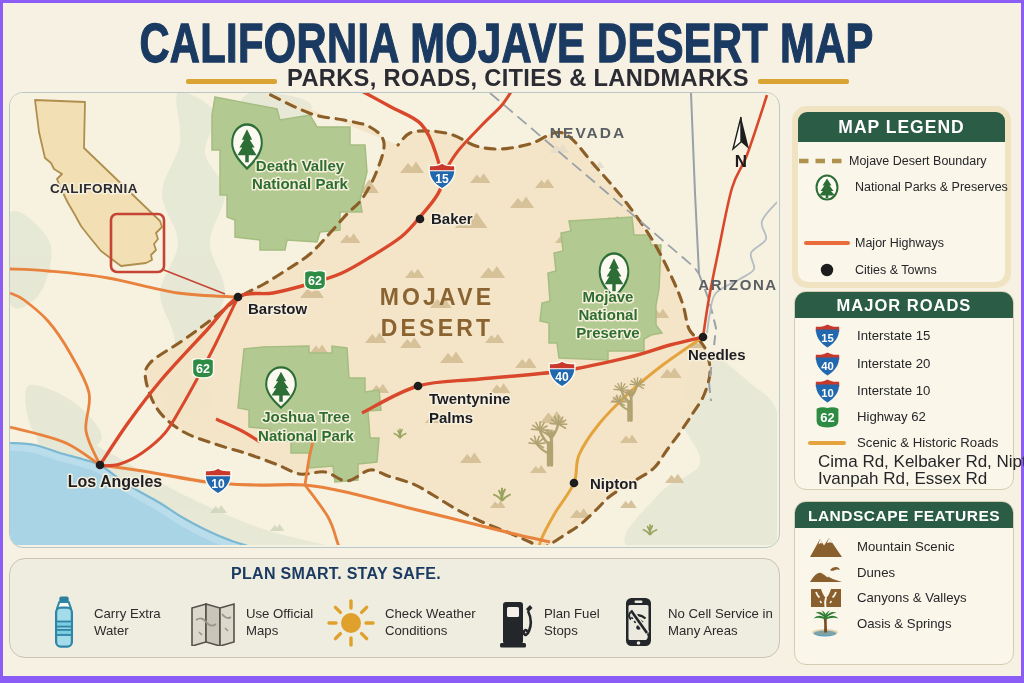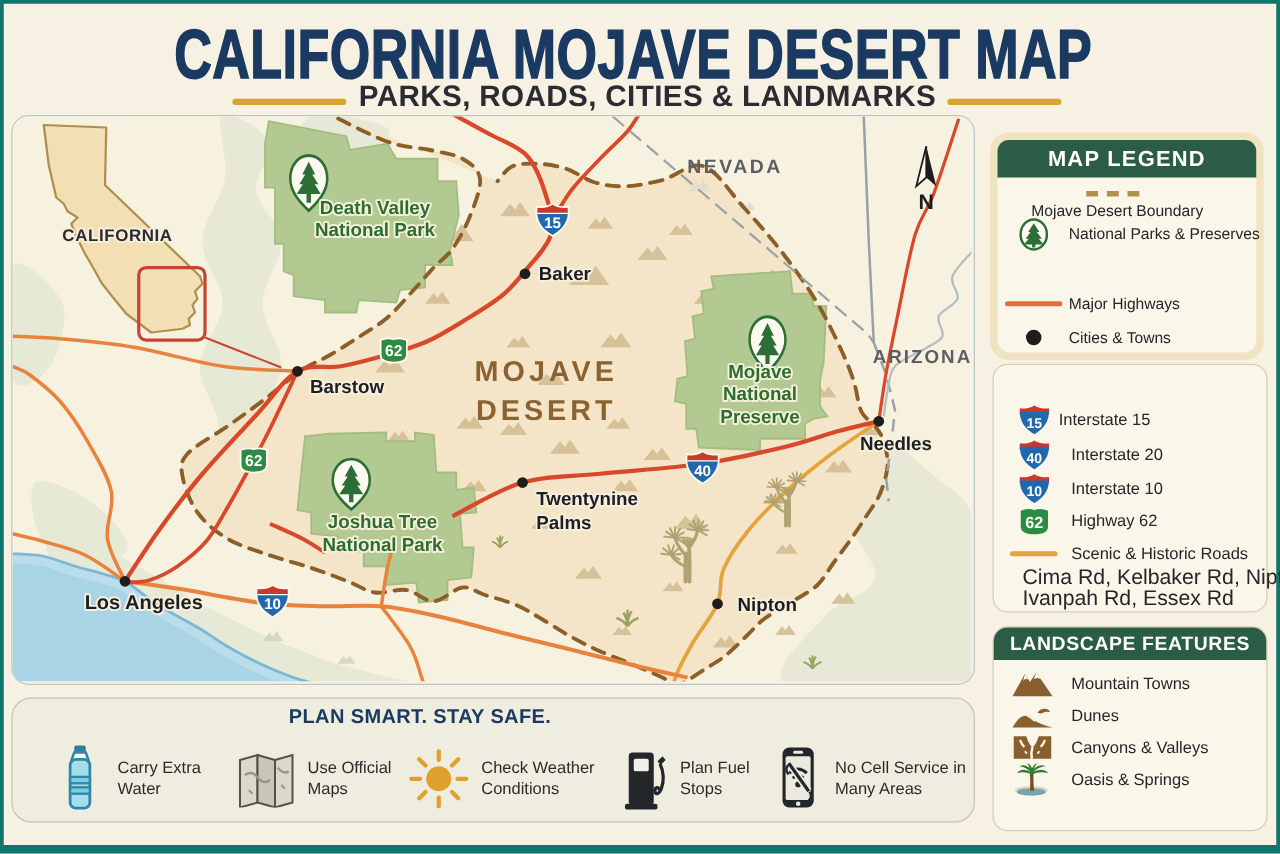--- a/index.html
+++ b/index.html
@@ -1,17 +1,17 @@
 <!DOCTYPE html>
 <html><head>
 <meta charset="utf-8">
 <style>
   html,body{margin:0;padding:0;}
   body{width:1024px;height:683px;overflow:hidden;font-family:"Liberation Sans",sans-serif;}
-  .page{position:relative;width:1024px;height:683px;background:#0f766e;}
+  .page{position:relative;width:1024px;height:683px;background:#8b5cf6;}
   .inner{position:absolute;left:3px;top:3px;width:1018px;height:673px;background:#f6f1e2;}
   .abs{position:absolute;}
   .title{left:-5px;top:8px;width:1018px;text-align:center;color:#1b3a62;
     font-weight:bold;font-size:55.5px;white-space:nowrap;}
   .title span{display:inline-block;transform:scaleX(0.75);transform-origin:center;letter-spacing:0.5px;-webkit-text-stroke:1.3px #1b3a62;}
   .subtitle{left:6px;top:62px;width:1018px;text-align:center;color:#2b2b33;
     font-weight:bold;font-size:23.7px;letter-spacing:0.3px;white-space:nowrap;}
   .gdash{width:91px;height:4.5px;background:#d9a431;border-radius:2px;}
   .mapwrap{left:5.5px;top:88.5px;width:769px;height:454px;background:#f6f2e3;
     border:1.5px solid #b9c8c6;border-radius:14px;overflow:hidden;}
@@ -332,21 +332,21 @@
             <text x="731" y="74" text-anchor="middle" font-family="Liberation Sans" font-weight="bold" font-size="17" fill="#1d1d1d">N</text>
           </g>
 </svg>
 </div>
 
 <div class="abs" style="left:789px;top:103px;width:219px;height:182px;background:#efe3c1;border-radius:15px;">
 <div class="panel abs" style="left:6px;top:6px;width:207px;height:170px;border:none;border-radius:10px;">
 
 <div class="phead" style="height:30px;line-height:31px;font-size:17.5px;border-radius:9px 9px 0 0;">MAP LEGEND</div>
 
-<div class="prow" style="top:36px;height:26px;left:22px;flex-direction:column;">
+<div class="prow" style="top:36px;height:26px;left:0;">
             <div class="picon">
               <svg width="46" height="14">
                 <line x1="1" y1="7" x2="45" y2="7" stroke="#b1914e" stroke-width="4.5" stroke-dasharray="9.5 7"></line>
               </svg>
             </div>
             <div class="ptext" style="margin-left:5px;font-size:12.5px;">Mojave Desert Boundary</div>
           </div>
 
 <div class="prow" style="top:62px;height:26px;left:6px;">
             <div class="picon">
@@ -374,30 +374,31 @@
                 <circle cx="23" cy="8" r="6.2" fill="#1d1d1d"></circle>
               </svg>
             </div>
             <div class="ptext" style="margin-left:5px;font-size:12.5px;">Cities &amp; Towns</div>
           </div>
 </div>
       </div>
 
 <div class="panel abs" style="left:791px;top:288px;width:218px;height:197px;">
 
+<div class="phead" style="height:26px;line-height:27px;font-size:16.5px;border-radius:11px 11px 0 0;">MAJOR ROADS</div>
 
 <div class="prow" style="top:30px;height:27px;left:12px;">
           <div class="picon" style="width:40px;">
             <svg width="27" height="26" viewBox="0 0 36 34" style="flex:none;">
               <path d="M18,1.5 C13,4.5 8,5.3 2.5,4.5 L2.2,11 L33.8,11 L33.5,4.5 C28,5.3 23,4.5 18,1.5 Z" fill="#c8392c"></path>
               <path d="M2.8,8.2 C2.6,9 2.6,9.8 2.7,10.8 C3.2,19.2 8.5,26.7 18,32.2 C27.5,26.7 32.8,19.2 33.3,10.8 C33.4,9.8 33.4,9 33.2,8.2 L2.8,8.2 Z" fill="#2268ae"></path>
               <text x="18" y="25" text-anchor="middle" font-family="Liberation Sans" font-weight="bold" font-size="15" fill="#fff">15</text>
             </svg>
           </div>
-          <div class="ptext" style="margin-left:0;font-size:13.2px;">Interstate 15</div>
+          <div class="ptext" style="margin-left:10px;font-size:13.2px;">Interstate 15</div>
         </div>
 
 <div class="prow" style="top:58px;height:27px;left:12px;">
           <div class="picon" style="width:40px;">
             <svg width="27" height="26" viewBox="0 0 36 34" style="flex:none;">
               <path d="M18,1.5 C13,4.5 8,5.3 2.5,4.5 L2.2,11 L33.8,11 L33.5,4.5 C28,5.3 23,4.5 18,1.5 Z" fill="#c8392c"></path>
               <path d="M2.8,8.2 C2.6,9 2.6,9.8 2.7,10.8 C3.2,19.2 8.5,26.7 18,32.2 C27.5,26.7 32.8,19.2 33.3,10.8 C33.4,9.8 33.4,9 33.2,8.2 L2.8,8.2 Z" fill="#2268ae"></path>
               <text x="18" y="25" text-anchor="middle" font-family="Liberation Sans" font-weight="bold" font-size="15" fill="#fff">40</text>
             </svg>
           </div>
@@ -441,21 +442,21 @@
 
 <div class="phead" style="height:26px;line-height:27px;font-size:15.5px;letter-spacing:0.5px;border-radius:11px 11px 0 0;">LANDSCAPE FEATURES</div>
 
 <div class="prow" style="top:32px;height:25px;left:10px;">
           <div class="picon" style="width:42px;">
             <svg width="34" height="22" viewBox="0 0 34 22" style="flex:none;">
               <path d="M1,21 L11,3 L15,9.5 L20,2 L33,21 Z" fill="#8a5f2e"></path>
               <path d="M11,3 L13.5,7.5 L11.5,7 L9.5,8.5 Z M20,2 L23.5,7 L20.5,6.3 L18,7.2 Z" fill="#fdfbf2"></path>
             </svg>
           </div>
-          <div class="ptext" style="margin-left:10px;font-size:13.2px;">Mountain Towns</div>
+          <div class="ptext" style="margin-left:10px;font-size:13.2px;">Mountain Scenic</div>
         </div>
 
 <div class="prow" style="top:58px;height:25px;left:10px;">
           <div class="picon" style="width:42px;">
             <svg width="34" height="22" viewBox="0 0 34 22" style="flex:none;">
               <path d="M1,20 Q9,6 16,13 Q24,18 33,20 Z" fill="#8a5f2e"></path>
               <path d="M12,10 Q16,12 19,15" stroke="#f5efdc" stroke-width="1.4" fill="none"></path>
               <path d="M21,8 Q23.5,4.5 27.5,5 Q30.5,5.5 31,7.8 Q27.5,6.8 25.5,8.2 Q23,9.6 21,8 Z" fill="#8a5f2e"></path>
             </svg>
           </div>

